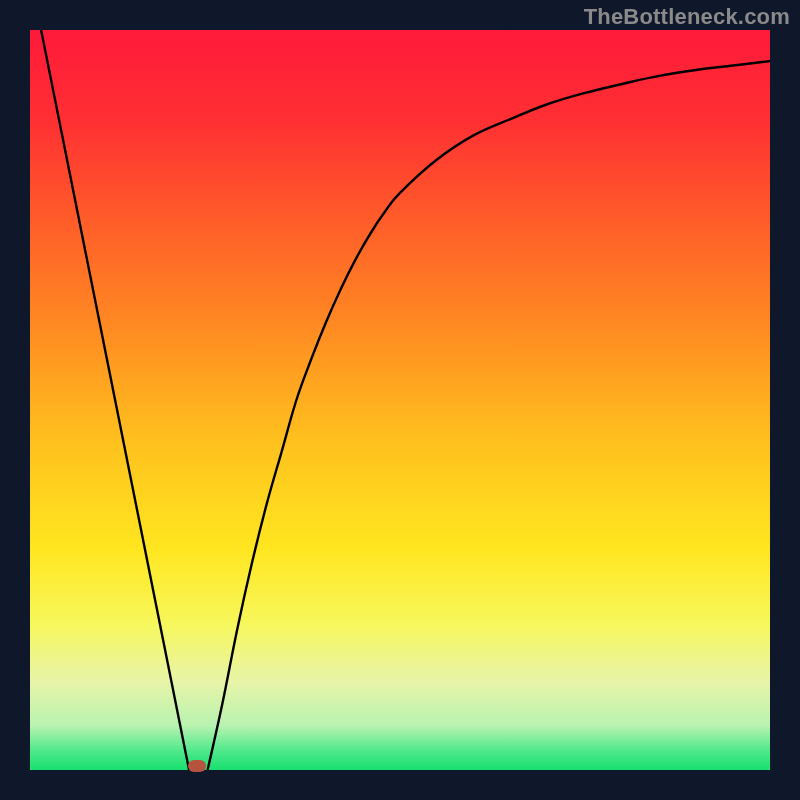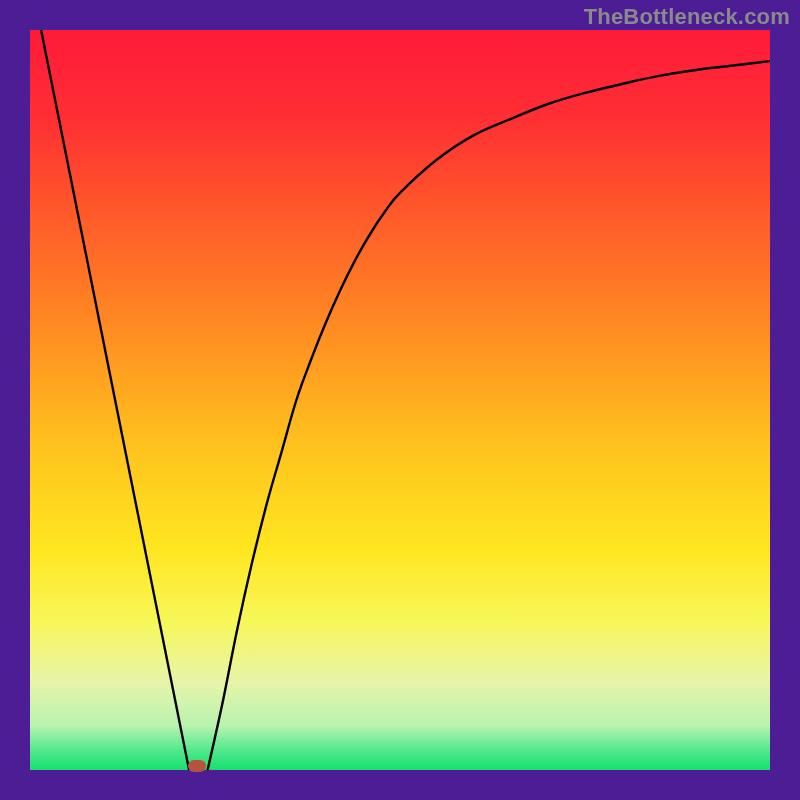--- a/index.html
+++ b/index.html
@@ -7,21 +7,21 @@
     padding: 0;
     width: 800px;
     height: 800px;
     background: #000;
     overflow: hidden;
   }
   .frame {
     position: relative;
     width: 800px;
     height: 800px;
-    background: #4c1d95;
+    background: #0f172a;
   }
   .plot-area {
     position: absolute;
     left: 30px;
     top: 30px;
     width: 740px;
     height: 740px;
   }
   .watermark {
     position: absolute;

